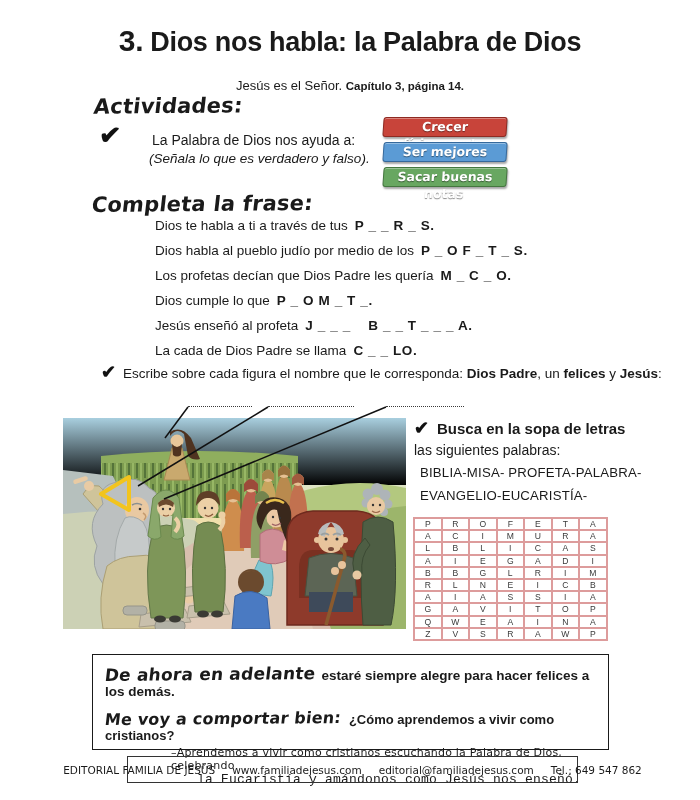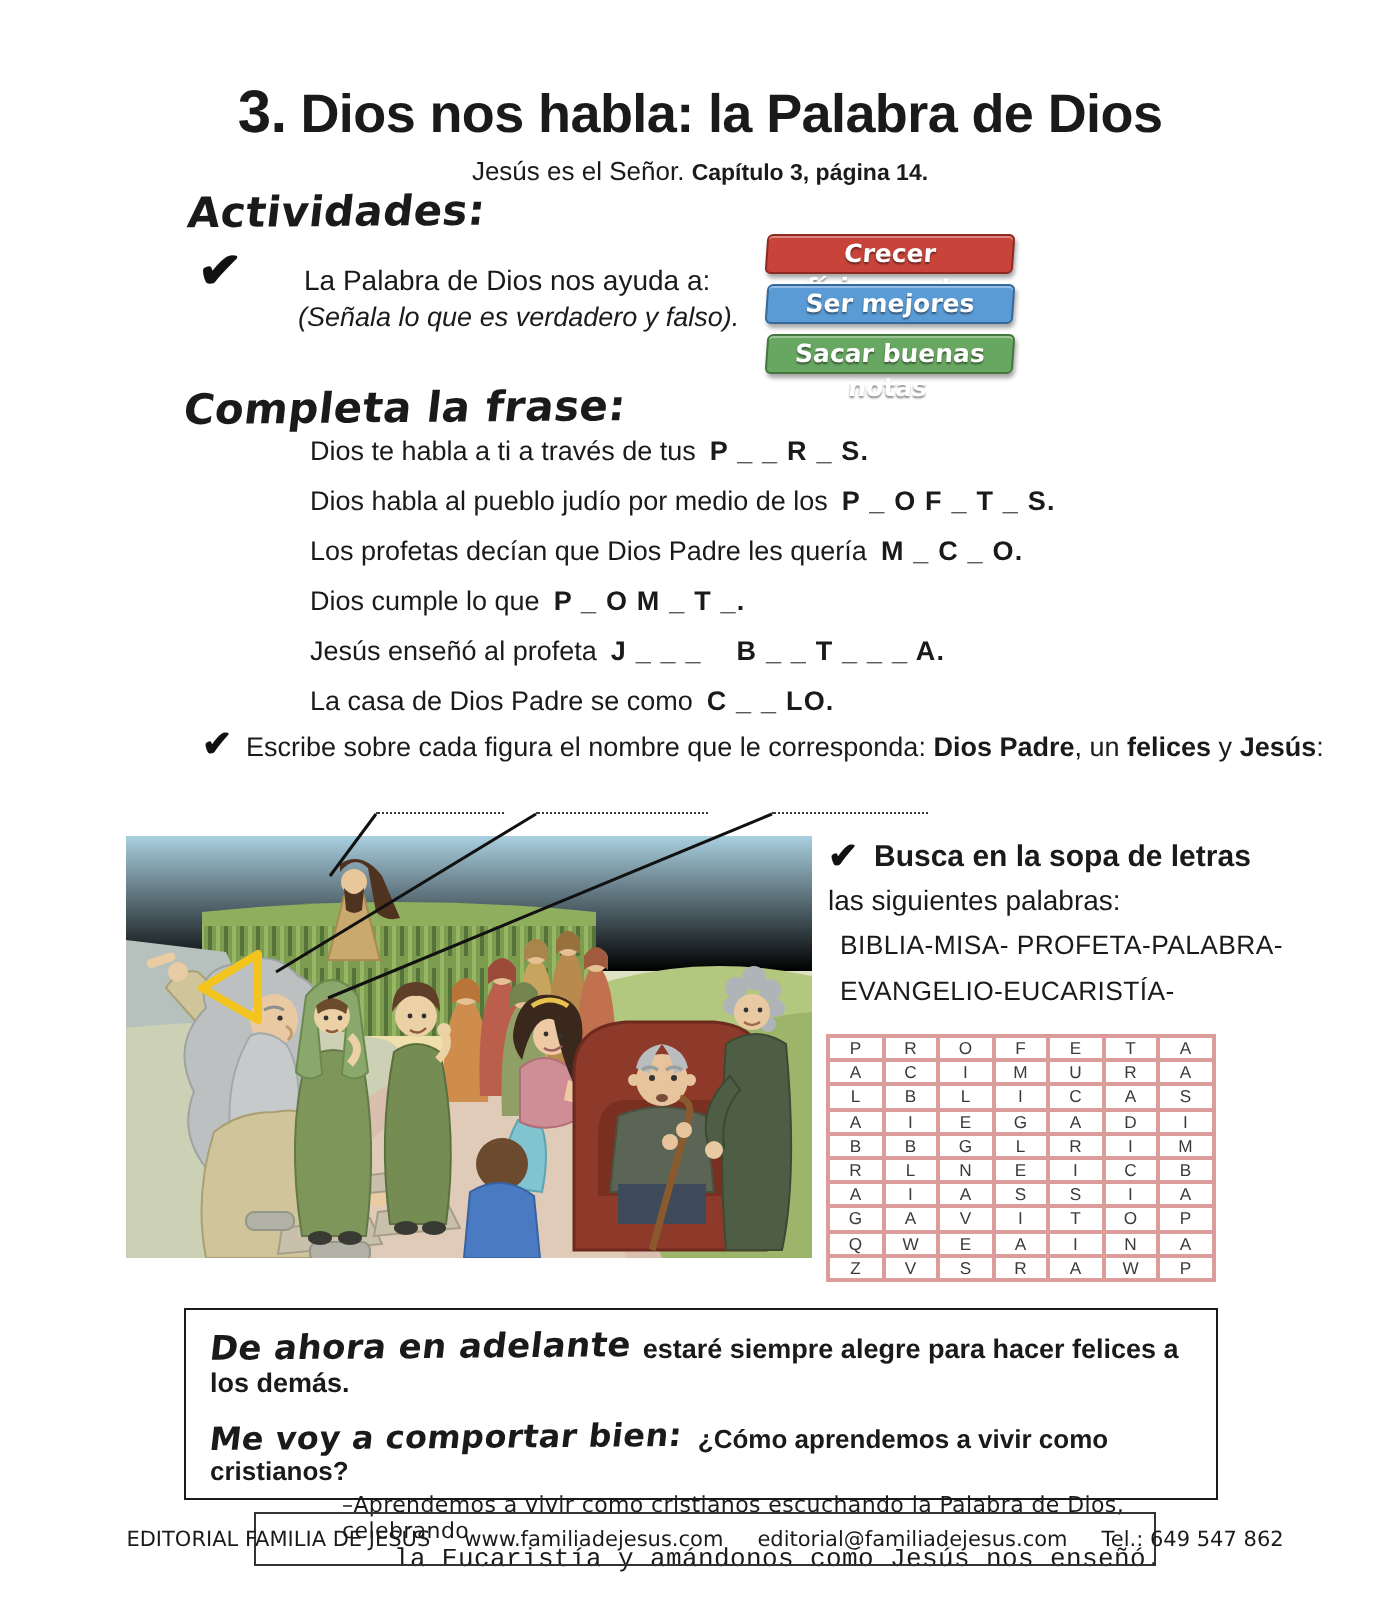--- a/index.html
+++ b/index.html
@@ -2,21 +2,21 @@
 <html><head>
 <meta charset="utf-8">
 <style>
   * { margin:0; padding:0; box-sizing:border-box; }
   html,body { background:#fff; }
   .page {
     position:relative; width:700px; height:800px; background:#ffffff;
     font-family:"Liberation Sans", sans-serif; color:#1a1a1a; overflow:hidden;
   }
   
-  .title { position:absolute; top:40px; left:0; width:100%; text-align:center;
+  .title { position:absolute; top:24px; left:0; width:100%; text-align:center;
            font-size:27px; font-weight:bold; letter-spacing:-0.3px; }
   .title .tnum { font-size:30px; margin-right:7px; }
   .subtitle { position:absolute; top:78px; left:0; width:100%; text-align:center; font-size:13px; }
   .subtitle .sub-b { font-weight:normal; }
   .subtitle .sub-r { font-weight:bold; font-size:11.5px; }
   
   .hand { font-family:"DejaVu Sans", sans-serif; font-weight:700; display:inline-block;
           transform:skewX(-7deg) rotate(-0.5deg); letter-spacing:0.2px; }
   .h-activ { position:absolute; left:94px; top:94px; font-size:21px; }
   .h-completa { position:absolute; left:92px; top:192px; font-size:21px; }
@@ -92,21 +92,21 @@
       <div class="opt-btn" style="background: rgb(104, 167, 97); border-color: rgb(68, 119, 63);">Sacar buenas notas</div>
     </div>
 
   <div class="hand h-completa">Completa la frase:</div>
   <div class="sentences" id="sentences">
       <div class="sentence"><span>Dios te habla a ti a través de tus</span><span class="ans">P _ _ R _ S.</span></div>
       <div class="sentence"><span>Dios habla al pueblo judío por medio de los</span><span class="ans">P _ O F _ T _ S.</span></div>
       <div class="sentence"><span>Los profetas decían que Dios Padre les quería</span><span class="ans">M _ C _ O.</span></div>
       <div class="sentence"><span>Dios cumple lo que</span><span class="ans">P _ O M _ T _.</span></div>
       <div class="sentence"><span>Jesús enseñó al profeta</span><span class="ans">J _ _ _    B _ _ T _ _ _ A.</span></div>
-      <div class="sentence"><span>La casa de Dios Padre se como</span><span class="ans">C _ _ LO.</span></div>
+      <div class="sentence"><span>La cada de Dios Padre se llama</span><span class="ans">C _ _ LO.</span></div>
     </div>
 
   <span class="check check-2">✔</span>
   <div class="escribe"><span>Escribe sobre cada figura el nombre que le corresponda: </span><b>Dios Padre</b><span>, un </span><b>felices</b><span> y </span><b>Jesús</b><span>:</span></div>
 
   <span class="blank b1"></span>
   <span class="blank b2"></span>
   <span class="blank b3"></span>
 
   <svg class="connectors" viewBox="0 0 350 120">

